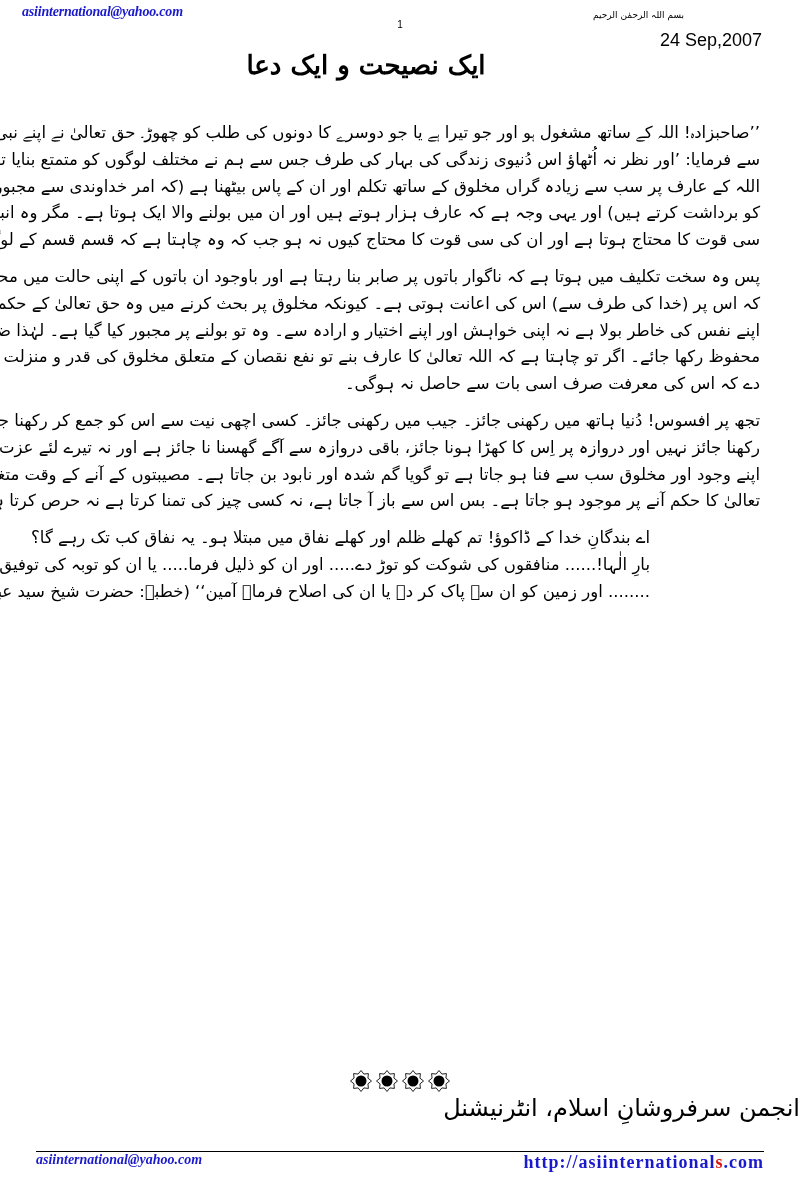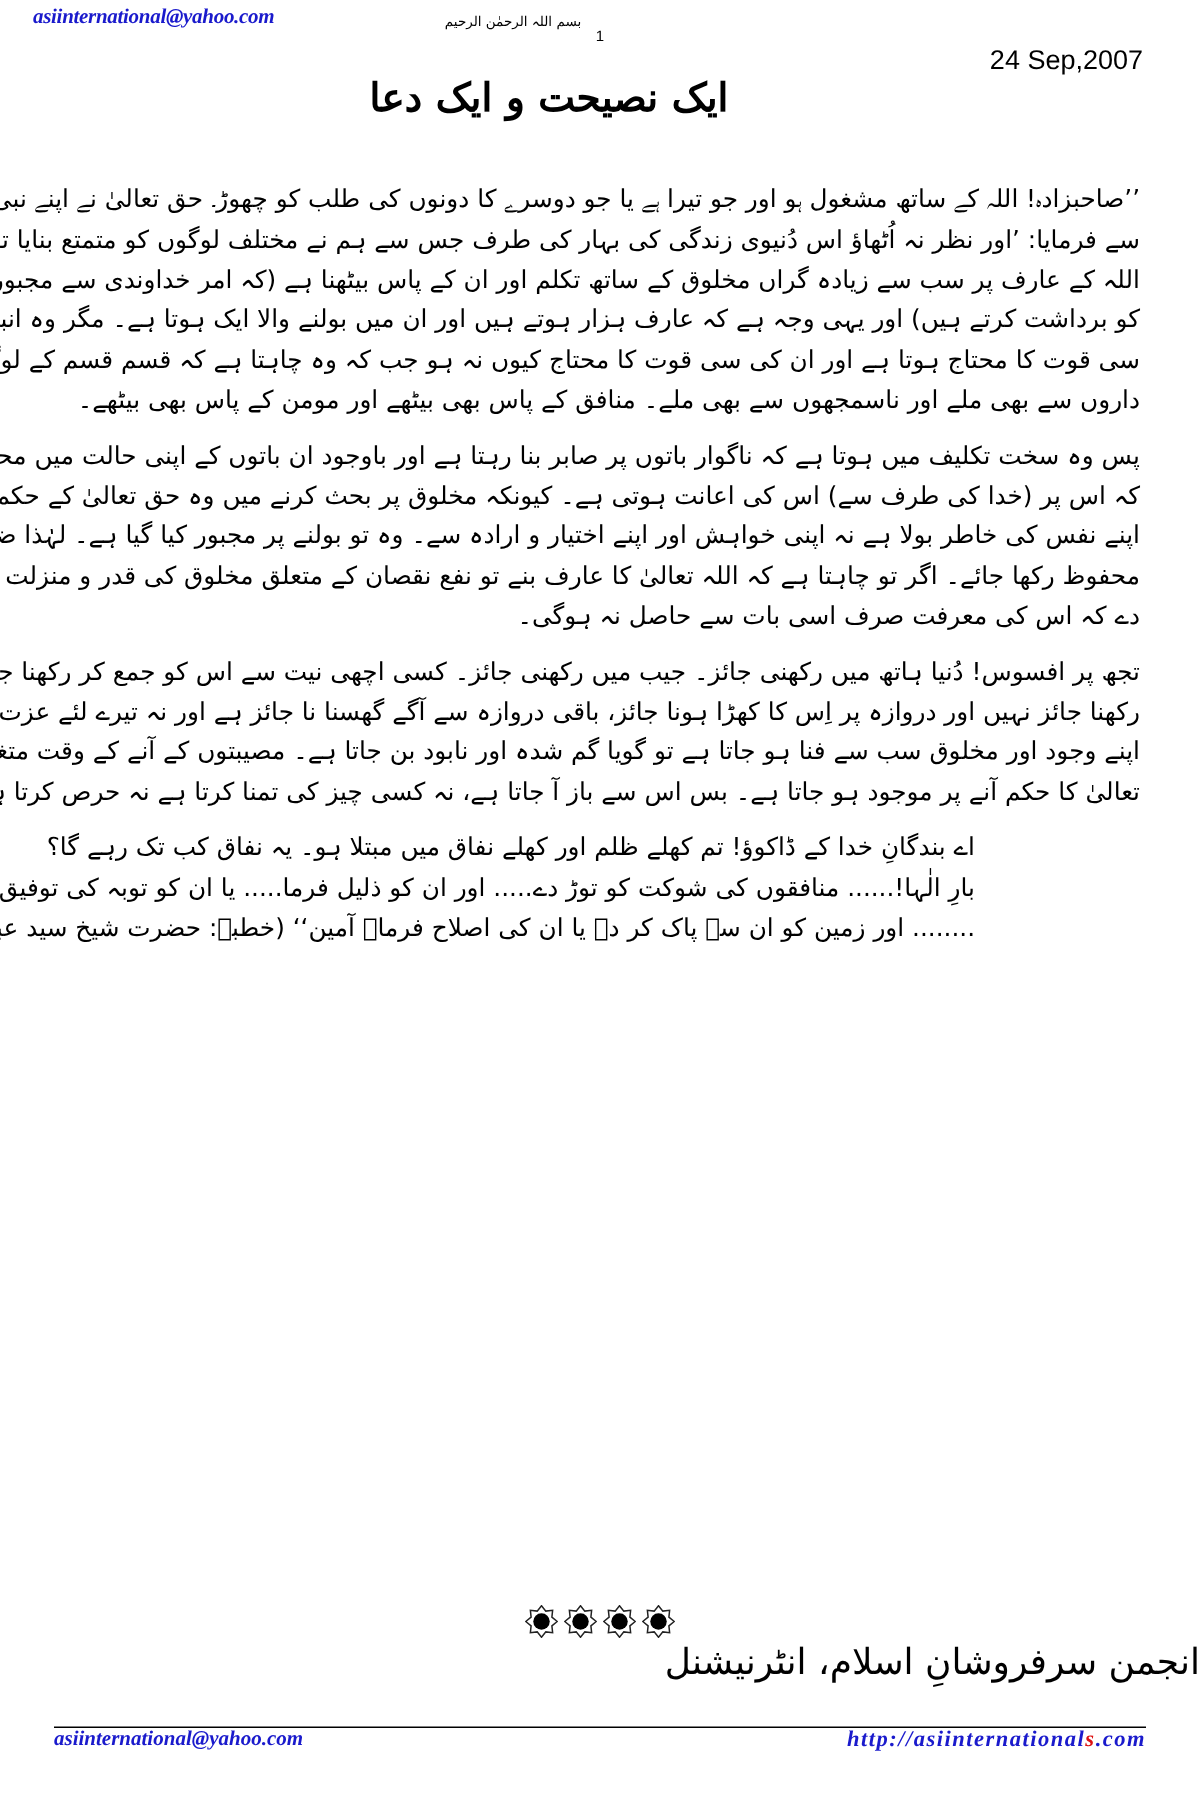--- a/index.html
+++ b/index.html
@@ -1,52 +1,51 @@
 <!DOCTYPE html>
 <html><head>
 <meta charset="utf-8">
 <style>
   html, body { margin:0; padding:0; background:#ffffff; }
   body { width:800px; height:1200px; position:relative; overflow:hidden; color:#000; }
   .hdr-email { position:absolute; left:22px; top:4px; font-family:"Liberation Serif", serif; font-style:italic; font-weight:bold; font-size:14px; color:#1a1acc; text-decoration:none; letter-spacing:-0.2px; }
-  .bismillah { position:absolute; left:0; width:684px; top:10px; text-align:center; font-family:"DejaVu Sans", sans-serif; font-size:9px; line-height:10px; }
+  .bismillah { position:absolute; left:0; width:684px; top:10px; text-align:right; font-family:"DejaVu Sans", sans-serif; font-size:9px; line-height:10px; }
   .page-num { position:absolute; left:0; width:800px; top:19px; text-align:center; font-family:"Liberation Sans", sans-serif; font-size:10px; }
   .date { position:absolute; right:38px; top:30px; font-family:"Liberation Sans", sans-serif; font-size:18px; }
   .title { position:absolute; left:0; width:732px; top:50px; text-align:center; font-family:"DejaVu Serif", serif; font-size:26px; font-weight:bold; direction:rtl; }
   .body { position:absolute; left:40px; right:40px; top:120px; direction:rtl; font-family:"DejaVu Sans", sans-serif; font-size:16.5px; line-height:26.8px; text-align:justify; }
   .para { margin:0 0 10px 0; }
   .line { display:block; white-space:nowrap; text-align-last:justify; text-align:justify; }
   .para .line:last-child { text-align-last:right; }
   .dua .line { text-align-last:right; text-indent:0; }
   .dua { padding-right:110px; }
   .ornaments { position:absolute; left:0; width:800px; top:1070px; text-align:center; }
   .star { display:inline-block; width:22px; height:22px; margin:0 2px; vertical-align:middle; }
   .org { position:absolute; left:0; width:800px; top:1094px; font-family:"DejaVu Sans", sans-serif; font-weight:normal; font-size:24px; direction:rtl; }
   .rule { position:absolute; left:36px; right:36px; top:1151px; height:0; border-top:1.5px solid #000; }
   .ftr-email { position:absolute; left:36px; top:1152px; font-family:"Liberation Serif", serif; font-style:italic; font-weight:bold; font-size:14px; color:#1a1acc; }
-  .ftr-url { position:absolute; right:36px; top:1152px; font-family:"Liberation Serif", serif; font-style:italic; font-weight:bold; font-size:15px; color:#1a1acc; letter-spacing:1px; }
+  .ftr-url { position:absolute; right:36px; top:1152px; font-family:"Liberation Serif", serif; font-weight:bold; font-size:18px; color:#1a1acc; letter-spacing:1px; }
   .ftr-url .accent { color:#dd1111; }
 </style>
 </head>
 <body>
 
 <a class="hdr-email">asiinternational@yahoo.com</a>
 <div class="bismillah">بسم اللہ الرحمٰن الرحیم</div>
 <div class="page-num">1</div>
 <div class="date">24 Sep,2007</div>
 <div class="title">ایک نصیحت و ایک دعا</div>
 
 <div class="body">
   <div class="para">
     <span class="line">’’صاحبزادہ! اللہ کے ساتھ مشغول ہو اور جو تیرا ہے یا جو دوسرے کا دونوں کی طلب کو چھوڑ۔ حق تعالیٰ نے اپنے نبی ﷺ</span>
     <span class="line">سے فرمایا: ’اور نظر نہ اُٹھاؤ اس دُنیوی زندگی کی بہار کی طرف جس سے ہم نے مختلف لوگوں کو متمتع بنایا تاکہ ہم ان کو فتنہ میں مبتلا رکھیں‘</span>
     <span class="line">اللہ کے عارف پر سب سے زیادہ گراں مخلوق کے ساتھ تکلم اور ان کے پاس بیٹھنا ہے (کہ امر خداوندی سے مجبور ہو کر اس</span>
     <span class="line">کو برداشت کرتے ہیں) اور یہی وجہ ہے کہ عارف ہزار ہوتے ہیں اور ان میں بولنے والا ایک ہوتا ہے۔ مگر وہ انبیاء علیہم السلام کی</span>
     <span class="line">سی قوت کا محتاج ہوتا ہے اور ان کی سی قوت کا محتاج کیوں نہ ہو جب کہ وہ چاہتا ہے کہ قسم قسم کے لوگوں کے پاس اُٹھے بیٹھے۔ سمجھ</span>
-    <span class="line">داروں سے بھی ملے اور ناسمجھوں سے بھی ملے۔ منافق کے پاس بھی بیٹھے اور مومن کے پاس بھی بیٹھے۔</span>
   </div>
   <div class="para">
     <span class="line">پس وہ سخت تکلیف میں ہوتا ہے کہ ناگوار باتوں پر صابر بنا رہتا ہے اور باوجود ان باتوں کے اپنی حالت میں محفوظ رہتا ہے</span>
     <span class="line">کہ اس پر (خدا کی طرف سے) اس کی اعانت ہوتی ہے۔ کیونکہ مخلوق پر بحث کرنے میں وہ حق تعالیٰ کے حکم کی تعمیل کر رہا ہے وہ نہ</span>
     <span class="line">اپنے نفس کی خاطر بولا ہے نہ اپنی خواہش اور اپنے اختیار و ارادہ سے۔ وہ تو بولنے پر مجبور کیا گیا ہے۔ لہٰذا ضرور ہے کہ اس میں</span>
     <span class="line">محفوظ رکھا جائے۔ اگر تو چاہتا ہے کہ اللہ تعالیٰ کا عارف بنے تو نفع نقصان کے متعلق مخلوق کی قدر و منزلت اپنے دِل سے ساقط کر</span>
     <span class="line">دے کہ اس کی معرفت صرف اسی بات سے حاصل نہ ہوگی۔</span>
   </div>
   <div class="para">
     <span class="line">تجھ پر افسوس! دُنیا ہاتھ میں رکھنی جائز۔ جیب میں رکھنی جائز۔ کسی اچھی نیت سے اس کو جمع کر رکھنا جائز۔ باقی قلب میں</span>

